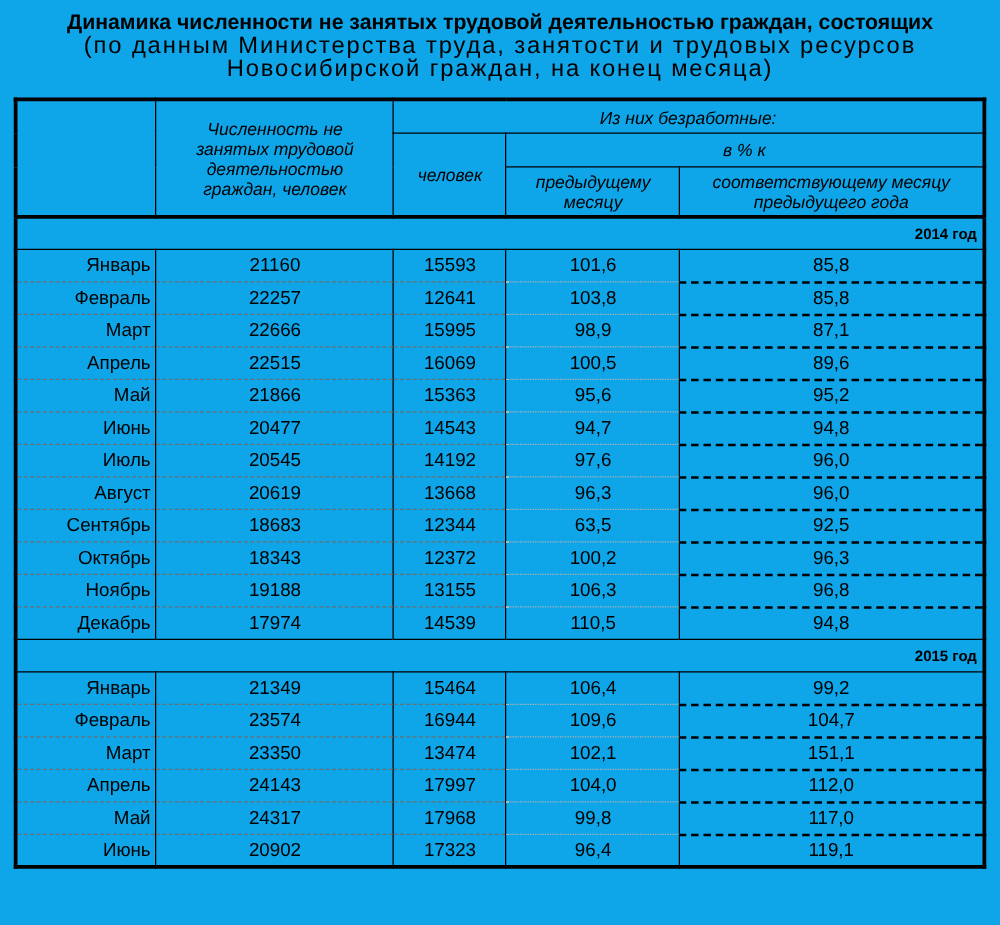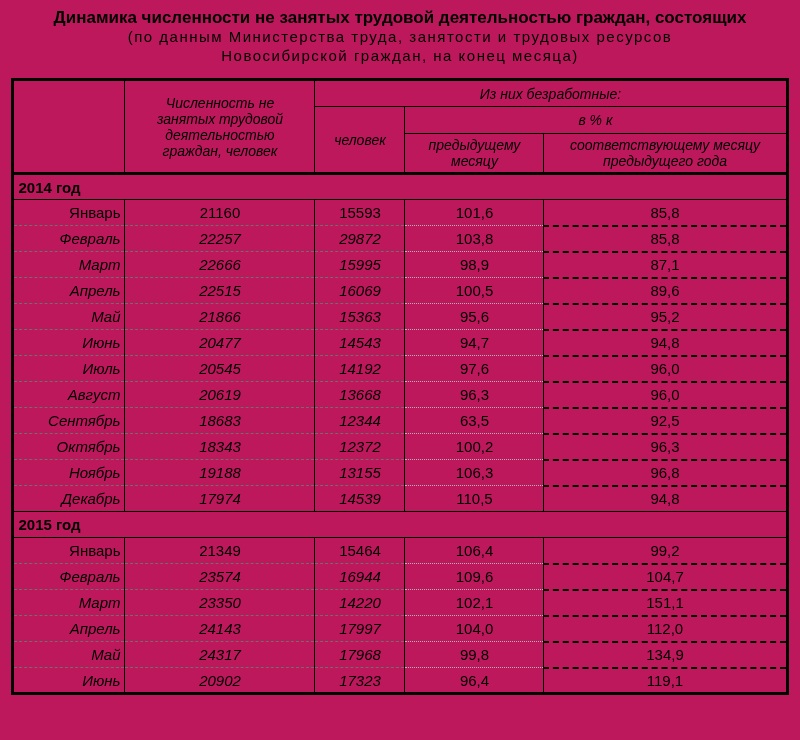--- a/index.html
+++ b/index.html
@@ -6,33 +6,33 @@
   html, body {
     margin: 0; padding: 0;
     background: #ffffff;
     color: #000000;
     font-family: "Liberation Sans", sans-serif;
   }
   .page {
     width: 800px;
     height: 740px;
     overflow: hidden;
-    background: #be185d;
+    background: #0ea5e9;
   }
   .title-block {
     padding-top: 8px;
     text-align: center;
   }
   .title-line {
     font-size: 17px;
     font-weight: bold;
     line-height: 19px;
   }
   .subtitle-line {
-    font-size: 15px;
+    font-size: 19px;
     font-weight: normal;
     letter-spacing: 1.5px;
     line-height: 19px;
   }
   table.stat-table {
     border-collapse: collapse;
     table-layout: fixed;
     width: 774px;
     margin: 13px auto 0 auto;
     border: 3px solid #000;
@@ -54,41 +54,41 @@
   }
   .stat-table thead { border-bottom: 3px solid #000; }
   th.h-row1 { height: 27px; }
   th.h-row2 { height: 27px; }
   th.h-row3 { height: 40px; }
   th.group-bordered { border-bottom: 1.5px solid #000; }
   .total-col-inner { max-width: 127px; margin: 6px auto; text-align: center; }
   
   td.year-row {
     font-weight: bold;
-    font-size: 15px;
-    text-align: left;
+    font-size: 12px;
+    text-align: right;
     height: 26px;
     border-top: 1.5px solid #000;
     border-bottom: 1.5px solid #000;
     vertical-align: middle;
   }
   
   .stat-table tbody td.data {
     height: 26px;
     font-size: 15px;
     vertical-align: middle;
     text-align: center;
     white-space: nowrap;
   }
   .stat-table tbody td.c0 {
     text-align: right;
     padding-left: 9px;
   }
   
-  td.sa { border-top: 1.5px dashed #6e6e6e; font-style: italic; }
+  td.sa { border-top: 1.5px dashed #6e6e6e; }
   td.sb { border-top: 1.5px dotted #b5b5b5; }
   td.sc { border-top: 2.5px dashed #000; }
 </style>
 </head>
 <body>
 
 <div class="page">
 
   <div class="title-block">
     <div class="title-line">Динамика численности не занятых трудовой деятельностью граждан, состоящих</div>
@@ -128,21 +128,21 @@
         <tr>
           <td class="data c0">Январь</td>
           <td class="data c1">21160</td>
           <td class="data c2">15593</td>
           <td class="data c3">101,6</td>
           <td class="data c4">85,8</td>
         </tr>
         <tr>
           <td class="data c0 sa">Февраль</td>
           <td class="data c1 sa">22257</td>
-          <td class="data c2 sa">29872</td>
+          <td class="data c2 sa">12641</td>
           <td class="data c3 sb">103,8</td>
           <td class="data c4 sc">85,8</td>
         </tr>
         <tr>
           <td class="data c0 sa">Март</td>
           <td class="data c1 sa">22666</td>
           <td class="data c2 sa">15995</td>
           <td class="data c3 sb">98,9</td>
           <td class="data c4 sc">87,1</td>
         </tr>
@@ -222,37 +222,37 @@
         <tr>
           <td class="data c0 sa">Февраль</td>
           <td class="data c1 sa">23574</td>
           <td class="data c2 sa">16944</td>
           <td class="data c3 sb">109,6</td>
           <td class="data c4 sc">104,7</td>
         </tr>
         <tr>
           <td class="data c0 sa">Март</td>
           <td class="data c1 sa">23350</td>
-          <td class="data c2 sa">14220</td>
+          <td class="data c2 sa">13474</td>
           <td class="data c3 sb">102,1</td>
           <td class="data c4 sc">151,1</td>
         </tr>
         <tr>
           <td class="data c0 sa">Апрель</td>
           <td class="data c1 sa">24143</td>
           <td class="data c2 sa">17997</td>
           <td class="data c3 sb">104,0</td>
           <td class="data c4 sc">112,0</td>
         </tr>
         <tr>
           <td class="data c0 sa">Май</td>
           <td class="data c1 sa">24317</td>
           <td class="data c2 sa">17968</td>
           <td class="data c3 sb">99,8</td>
-          <td class="data c4 sc">134,9</td>
+          <td class="data c4 sc">117,0</td>
         </tr>
         <tr>
           <td class="data c0 sa">Июнь</td>
           <td class="data c1 sa">20902</td>
           <td class="data c2 sa">17323</td>
           <td class="data c3 sb">96,4</td>
           <td class="data c4 sc">119,1</td>
         </tr>
       </tbody>
   </table>

